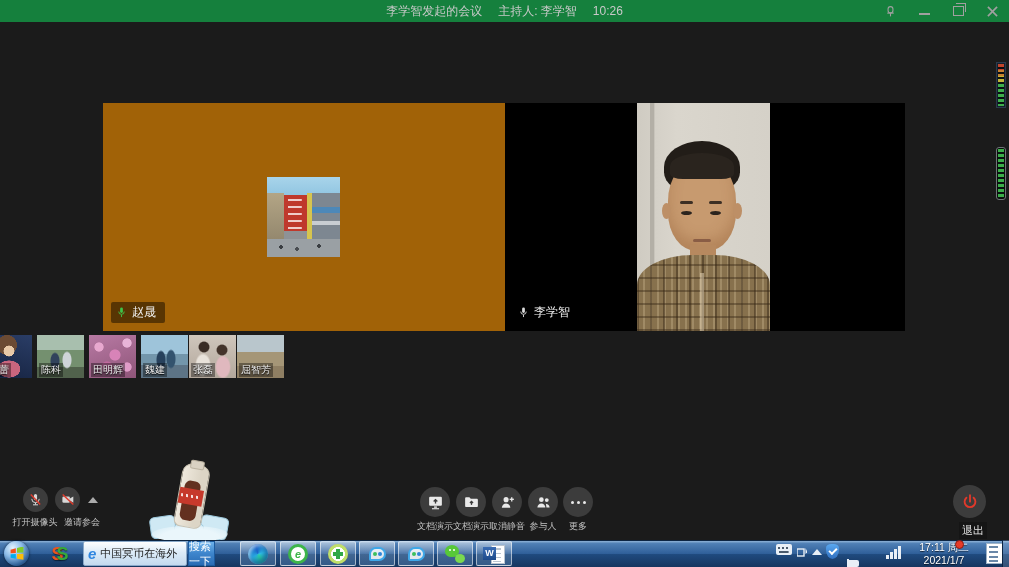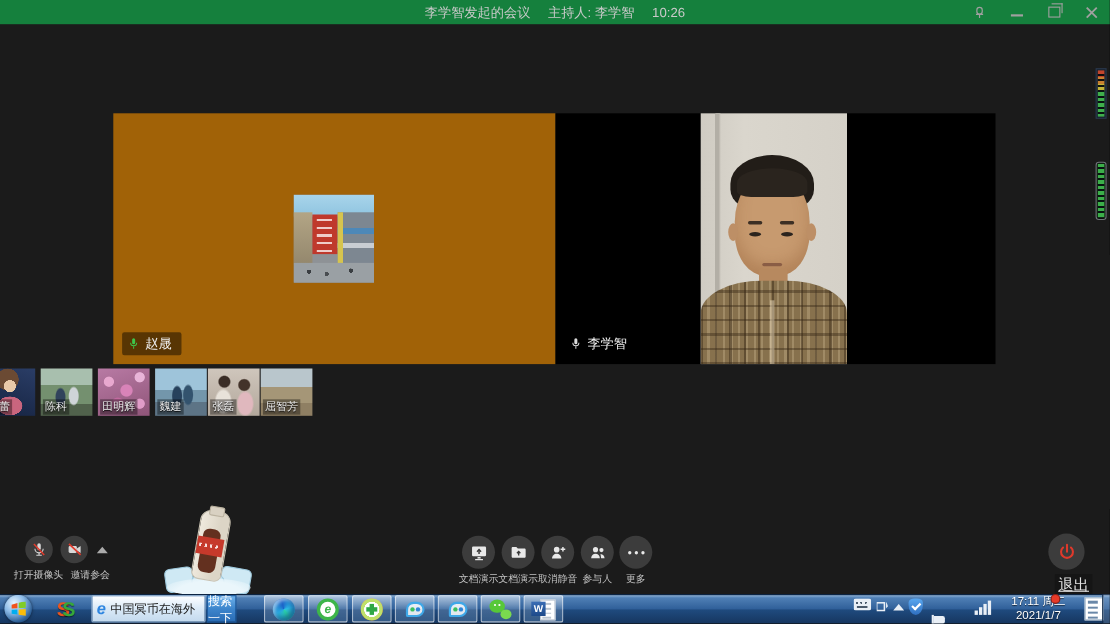--- a/index.html
+++ b/index.html
@@ -78,21 +78,21 @@
       radial-gradient(ellipse 8px 12px at 14px 30px,#e8e2da 80%,transparent),
       radial-gradient(ellipse 8px 12px at 34px 32px,#e0b8be 80%,transparent),
       linear-gradient(180deg,#cfc6bc,#b3a89c);}
   .t6{background:linear-gradient(180deg,#b9c6cc 0 40%,#a59677 40% 72%,#8f7f63 72%);}
 
   
   .round-btn{border-radius:50%;background:#3c3c3c;display:flex;align-items:center;justify-content:center;cursor:default;}
   .tool-label{position:absolute;font-size:9px;color:#c3c3c3;text-align:center;}
   .caret-up{width:0;height:0;border-left:5px solid transparent;border-right:5px solid transparent;border-bottom:6px solid #ababab;}
   .dots span{display:inline-block;width:3px;height:3px;border-radius:50%;background:#e9e9e9;margin:0 1.5px;}
-  #exit-label-chip{background:rgba(20,20,20,.8);color:#e3e3e3;font-size:14px;padding:1px 3px;text-decoration:underline;}
+  #exit-label-chip{background:rgba(20,20,20,.8);color:#e3e3e3;font-size:11px;padding:1px 3px;}
 
   
   #bottle-widget{left:142px;top:460px;width:96px;height:80px;}
   .ice{position:absolute;background:#cfe9f4;border:1px solid #9fcade;border-radius:5px;}
   .foam{position:absolute;left:10px;bottom:-2px;width:76px;height:16px;background:radial-gradient(ellipse at 50% 100%,#eaf6fb 60%,rgba(234,246,251,0));border-radius:50%;}
   .bottle{position:absolute;left:36px;bottom:12px;width:26px;height:62px;transform:rotate(10deg);
     background:linear-gradient(90deg,#efe9dd,#dcd5c6 70%);border-radius:10px 10px 7px 7px;border:1px solid #c9c2b2;}
   .bottle-cap{position:absolute;left:6px;top:-5px;width:12px;height:7px;background:#d9d1c2;border-radius:2px;border:1px solid #bbb2a0;}
   .bottle-liquid{position:absolute;left:4px;top:16px;width:16px;height:40px;background:#63301f;border-radius:6px;}
   .bottle-label{position:absolute;left:0;top:24px;width:24px;height:16px;background:#c6392b;

